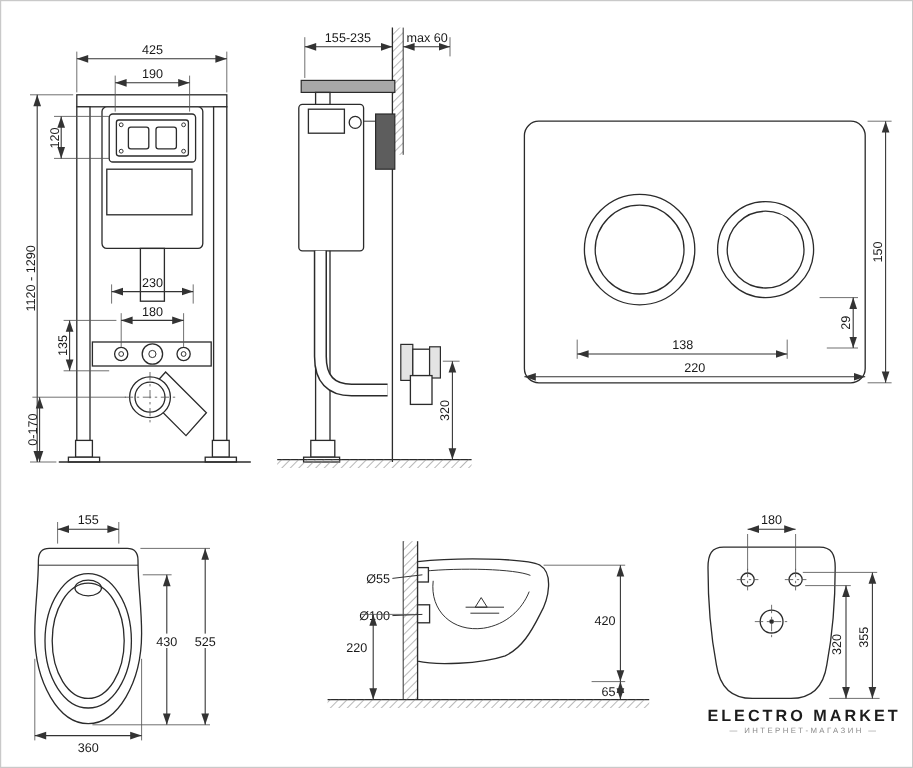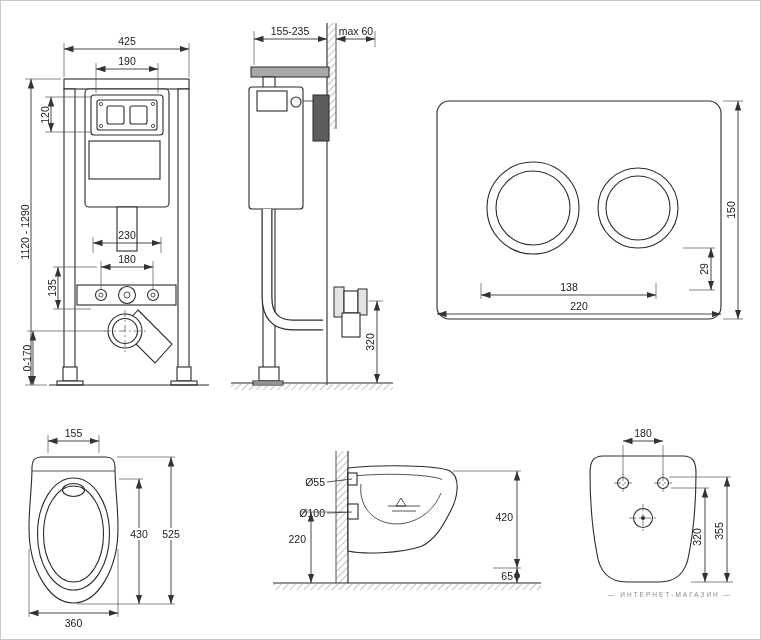--- a/index.html
+++ b/index.html
@@ -312,15 +312,16 @@
       <text x="700" y="536" text-anchor="middle" transform="rotate(-90 700 536)">320</text>
 
       <line class="ext" x1="668" y1="476" x2="730" y2="476"></line>
       <line class="dim" x1="726" y1="476" x2="726" y2="581"></line>
       <text x="722" y="530" text-anchor="middle" transform="rotate(-90 722 530)">355</text>
     </g>
   </g>
 </svg>
 
 <div class="logo">
+  <div class="logo-title">ELECTRO MARKET</div>
   <div class="logo-subtitle">— ИНТЕРНЕТ-МАГАЗИН —</div>
 </div>
 </div>
 
 </body></html>

